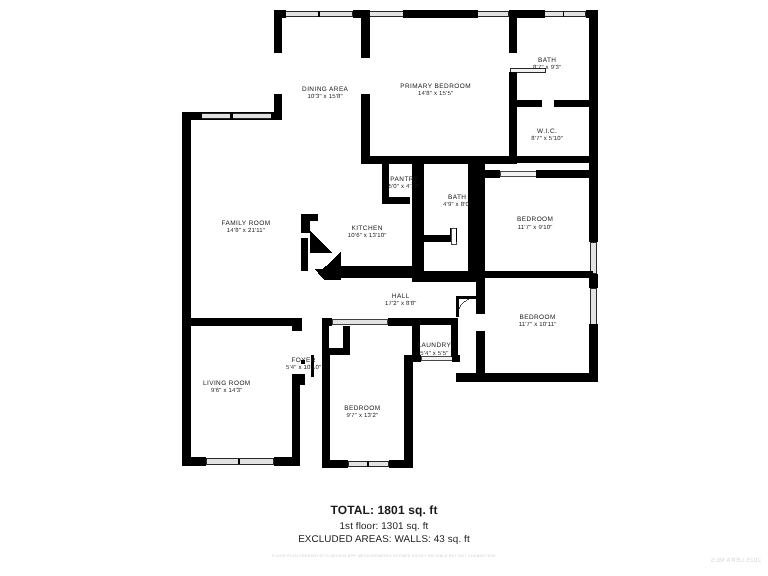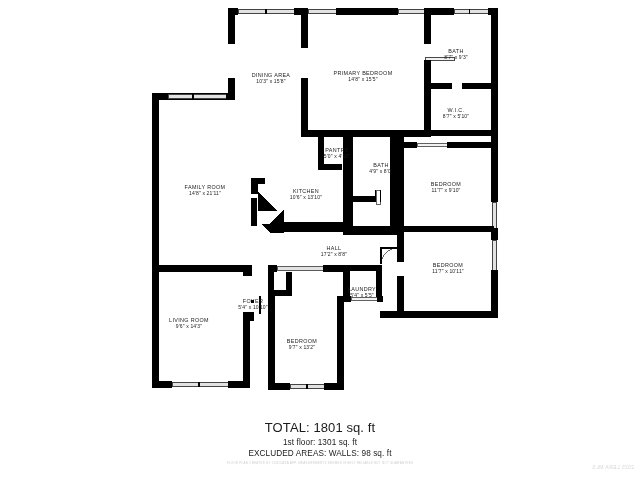--- a/index.html
+++ b/index.html
@@ -50,22 +50,22 @@
   }
   #summary-block {
     position: absolute;
     left: 0;
     top: 419px;
     width: 640px;
     text-align: center;
     color: #1a1a1a;
   }
   #summary-total {
-    font-size: 13px;
-    font-weight: normal;
+    font-size: 10px;
+    font-weight: bold;
     letter-spacing: 0.1px;
     line-height: 1.35;
   }
   #summary-floor {
     font-size: 8.2px;
     letter-spacing: 0.1px;
     line-height: 1.35;
   }
   #summary-excluded {
     font-size: 8.2px;
@@ -308,20 +308,20 @@
     <span class="rl-dims">9'6" x 14'3"</span>
   </div>
   <div class="room-label" style="left:302px;top:344px;">
     <span class="rl-name">BEDROOM</span>
     <span class="rl-dims">9'7" x 13'2"</span>
   </div>
 
   <div id="summary-block">
     <div id="summary-total">TOTAL: 1801 sq. ft</div>
     <div id="summary-floor">1st floor: 1301 sq. ft</div>
-    <div id="summary-excluded">EXCLUDED AREAS: WALLS: 98 sq. ft</div>
+    <div id="summary-excluded">EXCLUDED AREAS: WALLS: 43 sq. ft</div>
   </div>
 
   <div id="disclaimer">FLOOR PLAN CREATED BY CUBICASA APP. MEASUREMENTS DEEMED HIGHLY RELIABLE BUT NOT GUARANTEED</div>
 
   <div id="mls-watermark">2025 LERA MLS</div>
 
 </div>
 
 </body></html>

